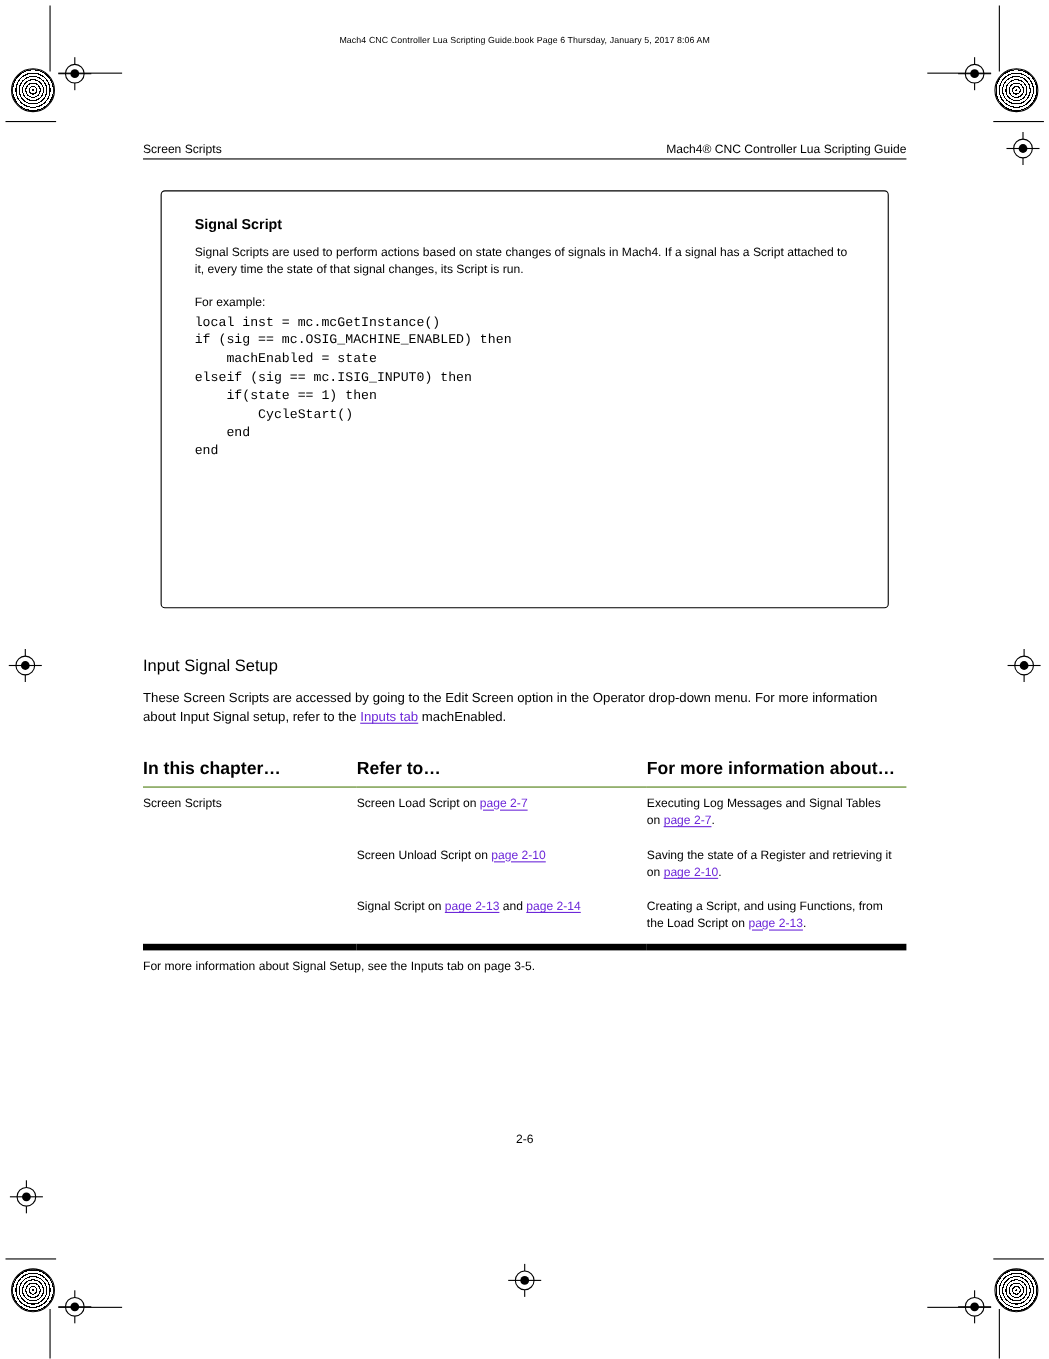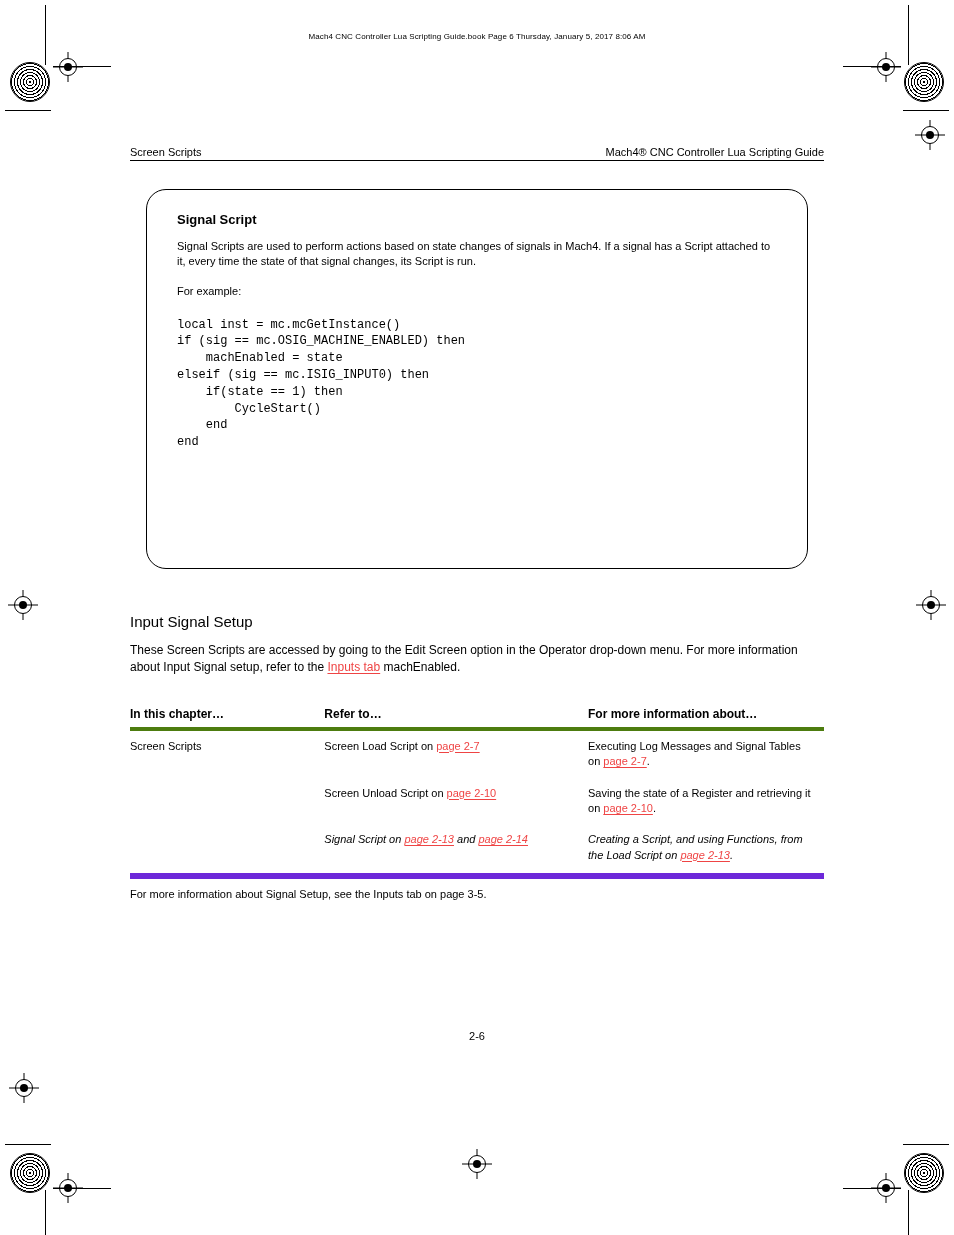--- a/index.html
+++ b/index.html
@@ -8,99 +8,99 @@
     height: 1235px;
     background: #fff;
     position: relative;
     font-family: "Helvetica Neue", Arial, sans-serif;
     color: #000;
     overflow: hidden;
   }
   .page {
     position: absolute;
     left: 130px;
-    top: 146px;
+    top: 130px;
     width: 694px;
   }
   .header {
     display: flex;
     justify-content: space-between;
     align-items: baseline;
     font-size: 11px;
     padding-bottom: 2px;
     border-bottom: 1px solid #000;
     margin-bottom: 28px;
   }
   .panel {
     border: 1px solid #000;
-    border-radius: 20px;
+    border-radius: 4px;
     padding: 22px 30px 24px 30px;
     margin-left: 16px;
     margin-right: 16px;
     min-height: 380px;
   }
   .panel-title {
     font-weight: bold;
     font-size: 13px;
     margin-bottom: 12px;
   }
   .panel-desc {
     font-size: 11px;
     line-height: 1.35;
     margin-bottom: 16px;
   }
   .panel-example {
     font-size: 11px;
-    margin-bottom: 20px;
+    margin-bottom: 4px;
   }
   .code {
     font-family: 'Courier New', Courier, monospace;
     font-size: 12px;
     line-height: 1.4;
     white-space: pre;
   }
   .subheading {
     font-size: 15px;
     font-weight: normal;
     margin-top: 44px;
     margin-bottom: 12px;
   }
   .para {
     font-size: 12px;
     line-height: 1.45;
   }
   a.link {
-    color: #ef4444;
+    color: #6d28d9;
     text-decoration: underline;
     text-underline-offset: 2px;
   }
   table.ref {
     width: 100%;
     border-collapse: collapse;
     margin-top: 24px;
     table-layout: fixed;
   }
   table.ref th {
     text-align: left;
-    font-size: 12px;
+    font-size: 16px;
     font-weight: bold;
-    border-bottom: 4px solid #4d7c0f;
+    border-bottom: 1px solid #4d7c0f;
     padding: 6px 10px 6px 0;
   }
   table.ref th:nth-child(1){ width:28%; }
   table.ref th:nth-child(2){ width:38%; }
   table.ref th:nth-child(3){ width:34%; }
   table.ref tbody tr:first-child td { border-top: 1px solid #000; }
   table.ref td {
     font-size: 11px;
     vertical-align: top;
     padding: 8px 10px 8px 0;
     line-height: 1.4;
   }
-  table.ref tr.group-end td { border-bottom: 1px solid #000000; padding-bottom: 10px; font-style: italic; }
+  table.ref tr.group-end td { border-bottom: 6px solid #000000; padding-bottom: 10px; }
   table.ref tr.foot td { border-top: 6px solid #6d28d9; padding-top:8px; }
   .pagenum {
     position:absolute;
     left: 50%;
     transform: translateX(-50%);
     top: 1030px;
     font-size: 11px;
   }
   .running-head {
     position:absolute;

